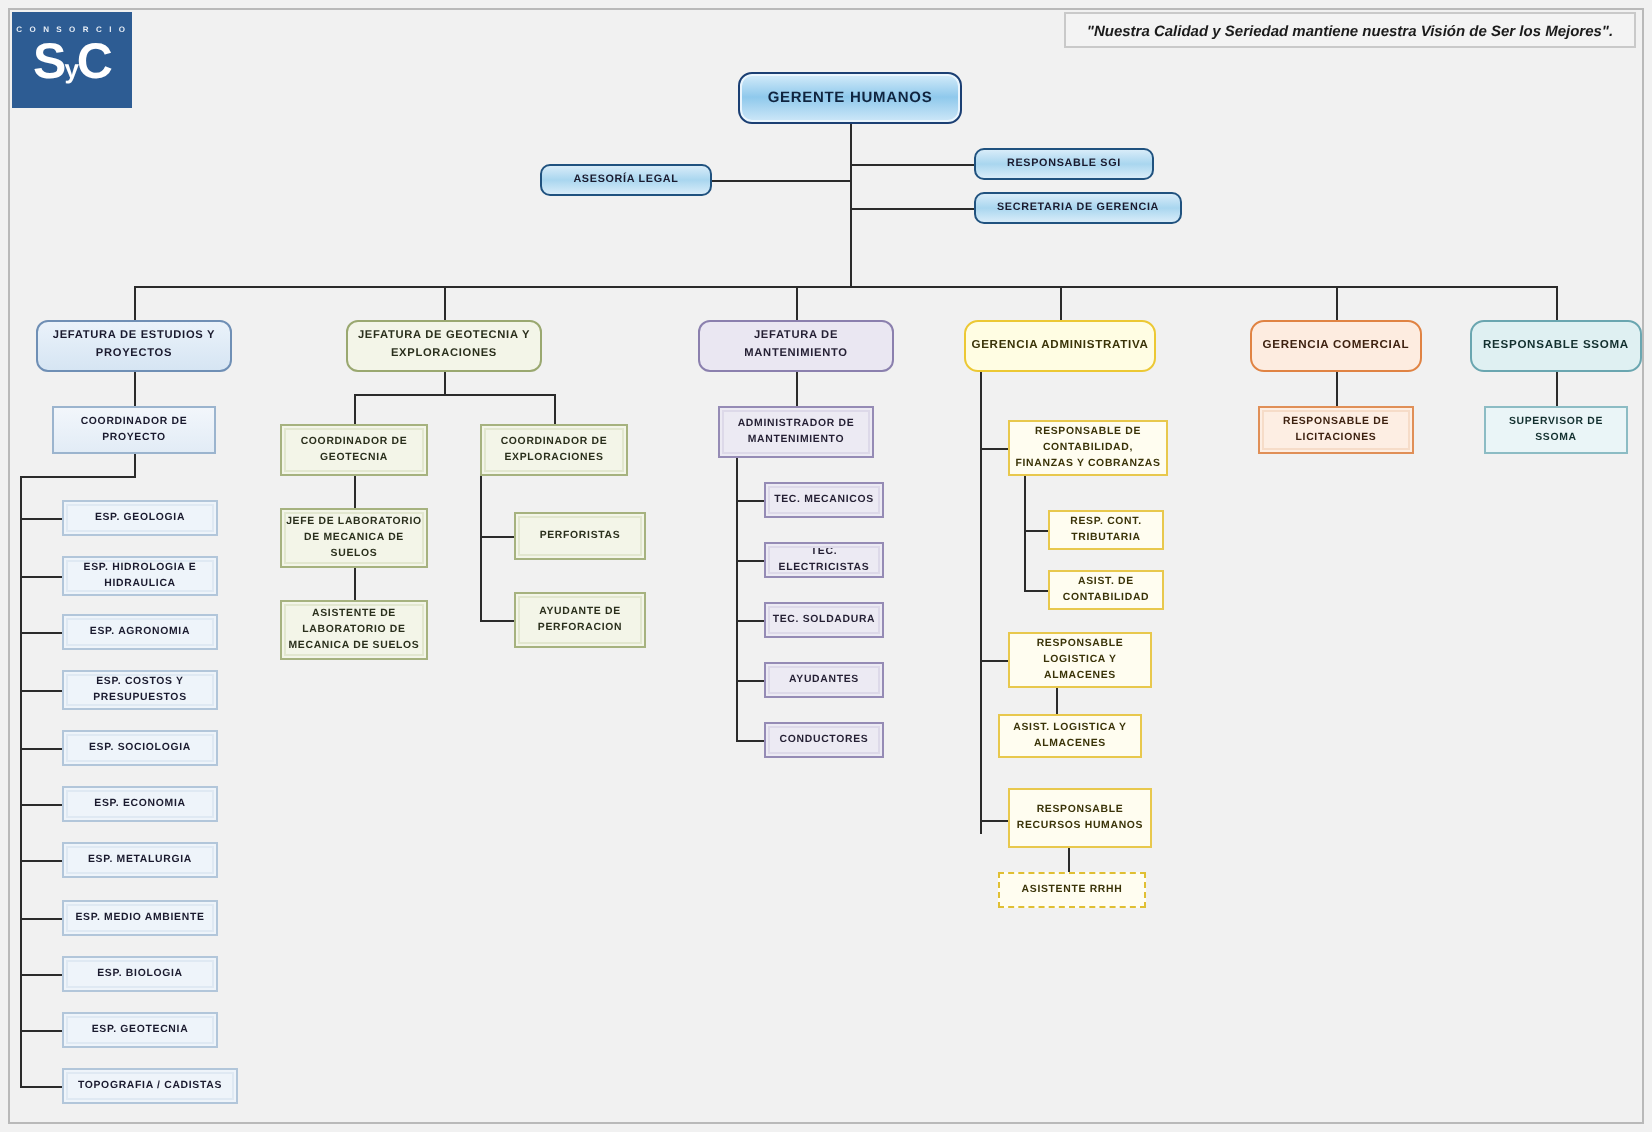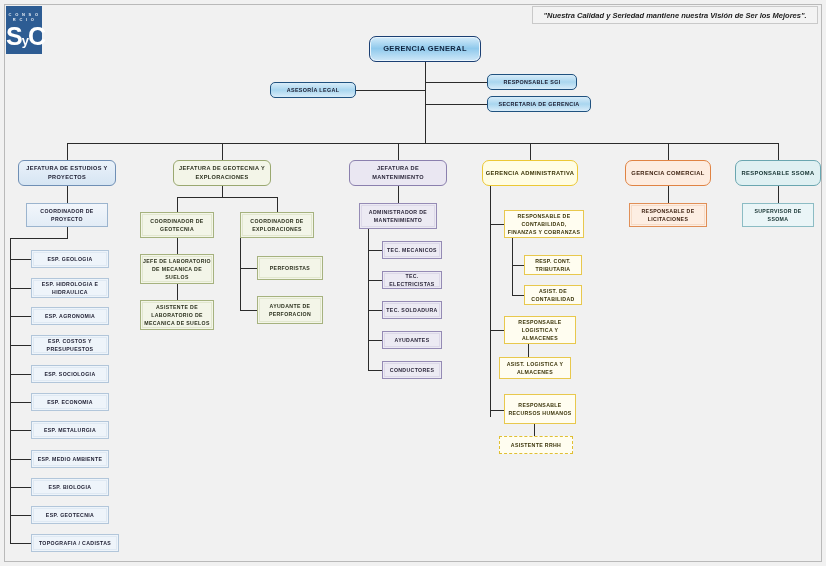--- a/index.html
+++ b/index.html
@@ -19,21 +19,21 @@
     position: absolute;
     left: 4px; top: 4px;
     width: 818px; height: 558px;
     border: 1px solid #b9b9b9;
     background: #f1f1f1;
   }
 
   
   #logo {
     position: absolute; left: 6px; top: 6px;
-    width: 36px; height: 48px;
+    width: 60px; height: 48px;
     background: #2d5c93;
     color: #ffffff;
     text-align: center;
   }
   #logo .consorcio {
     font-size: 4px; letter-spacing: 1.3px;
     margin-top: 6px; font-weight: bold;
     color: #e8eef6;
   }
   #logo .syc {
@@ -194,21 +194,21 @@
 
   <div class="ln lnh" style="left:67px; top:143px; width:711px;"></div>
   <div class="ln lnv" style="left:67px; top:143px; height:17px;"></div>
   <div class="ln lnv" style="left:222px; top:143px; height:17px;"></div>
   <div class="ln lnv" style="left:398px; top:143px; height:17px;"></div>
   <div class="ln lnv" style="left:530px; top:143px; height:17px;"></div>
   <div class="ln lnv" style="left:668px; top:143px; height:17px;"></div>
   <div class="ln lnv" style="left:778px; top:143px; height:17px;"></div>
 
   <div class="node b-exec" style="left:369px; top:36px; width:112px; height:26px;">
-    <span>GERENCIA GENERAL</span>
+    <span>GERENTE HUMANOS</span>
   </div>
 
   <div class="node b-sub" style="left:270px; top:82px; width:86px; height:16px;">
     <span>ASESORÍA LEGAL</span>
   </div>
 
   <div class="node b-sub" style="left:487px; top:74px; width:90px; height:16px;">
     <span>RESPONSABLE SGI</span>
   </div>
 

